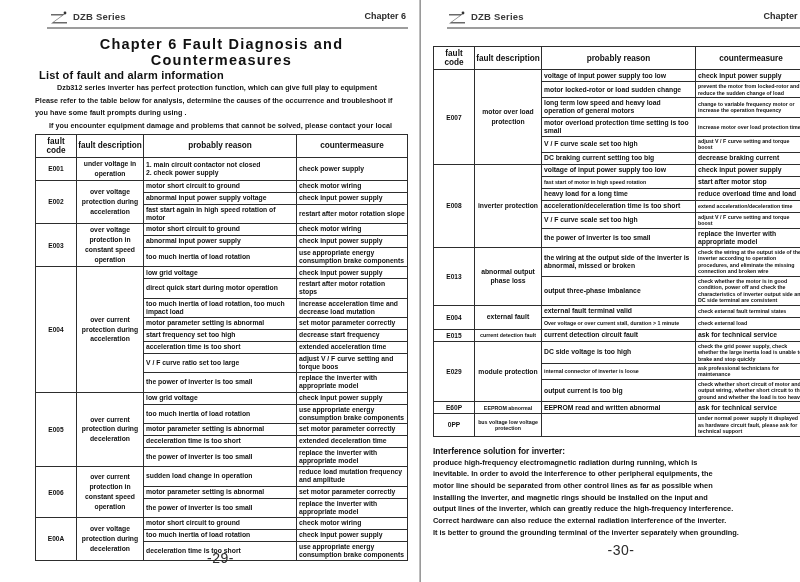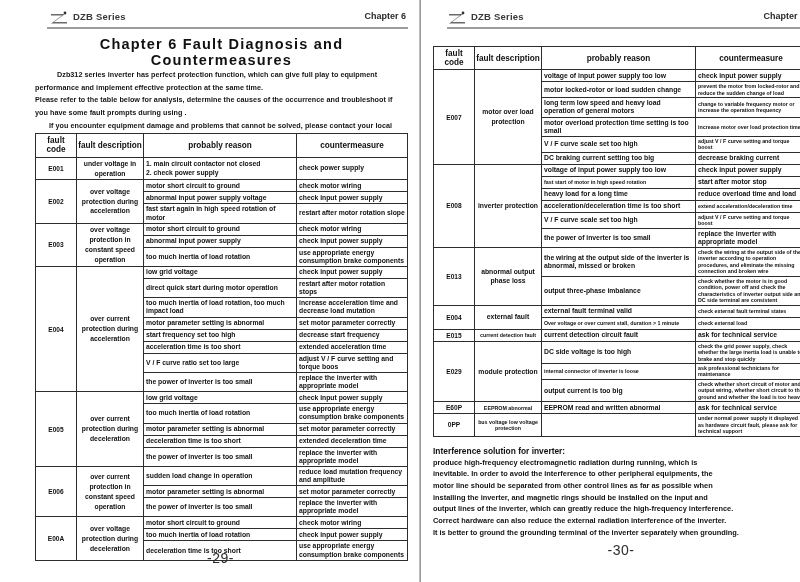--- a/index.html
+++ b/index.html
@@ -56,23 +56,23 @@
           <circle cx="16" cy="2" r="1.4" fill="#333"></circle>
           <path d="M2 3 L16 3 L5 11 L18 11 L18 12.6 L2 12.6 L13 4.6 L2 4.6 Z" fill="#6a6a6a"></path>
         </svg>
       </span>
       <span class="brand">DZB Series</span>
       <span class="chap">Chapter 6</span>
       <span class="rule"></span>
     </div>
 
     <h1 class="chapter">Chapter 6  Fault Diagnosis and Countermeasures</h1>
+    <h2 class="sub">List of fault and alarm information</h2>
 
     <p class="intro ind">Dzb312 series inverter has perfect protection function, which can give full play to equipment</p>
-    <p class="intro">performance and implement effective protection at the same time.</p>
     <p class="intro">Please refer to the table below for analysis, determine the causes of the occurrence and troubleshoot if</p>
     <p class="intro">you have some fault prompts during using .</p>
     <p class="intro ind2">If you encounter equipment damage and problems that cannot be solved, please contact your local</p>
 
     <table class="fa">
       <thead>
         <tr>
           <th class="c-code">fault code</th>
           <th class="c-desc">fault description</th>
           <th class="c-reason">probably reason</th>

